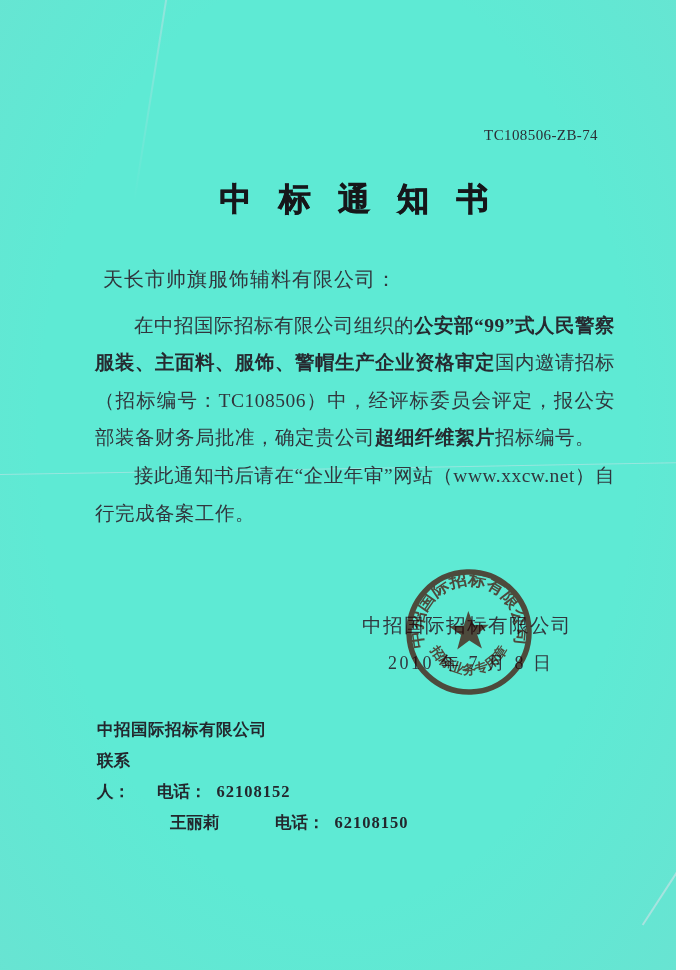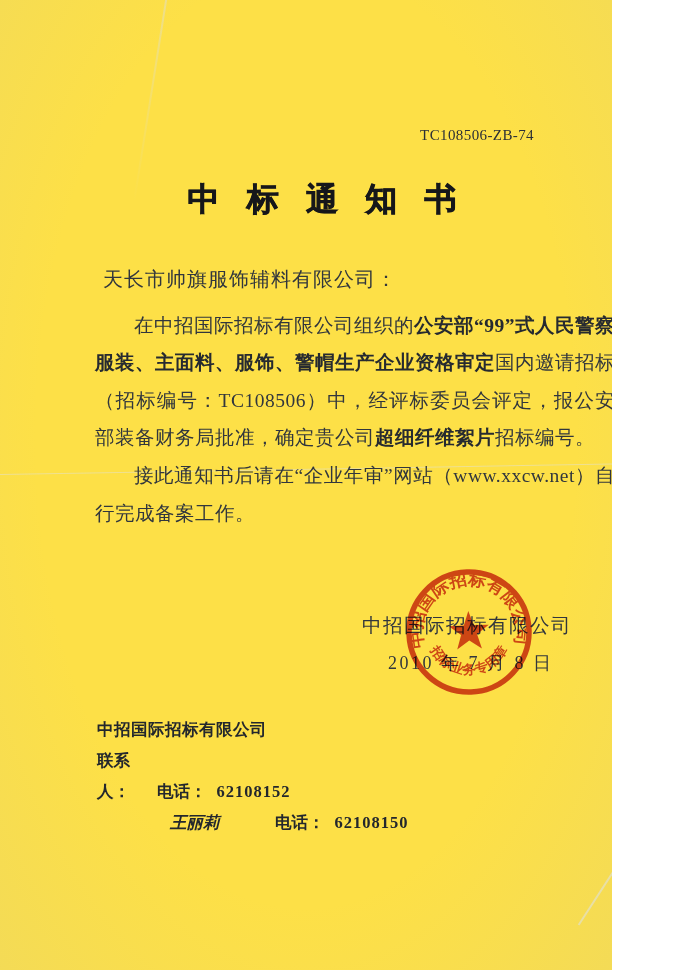--- a/index.html
+++ b/index.html
@@ -1,18 +1,18 @@
 <!DOCTYPE html>
 <html><head>
 <meta charset="utf-8">
 <style>
   html,body { margin:0; padding:0; background:#ffffff; }
   .page {
-    position:relative; width:612px; height:970px;
-    background:#fde047; overflow:hidden;
+    position:relative; width:676px; height:970px;
+    background:#5eead4; overflow:hidden;
     font-family:"Liberation Serif", serif; color:#31363d;
   }
   .page::before {
     content:''; position:absolute; inset:0; pointer-events:none;
     background: radial-gradient(ellipse at 50% 45%, rgba(255,255,255,0) 62%, rgba(176,182,194,0.12) 100%);
   }
   .crease { position:absolute; pointer-events:none; }
   .crease-1 { left:150px; top:-12px; width:2px; height:215px; background:linear-gradient(#d9dee7, rgba(217,222,231,0)); opacity:.45; transform:rotate(9deg); }
   .crease-2 { left:-10px; top:468px; width:720px; height:1px; background:#dde2ea; opacity:.45; transform:rotate(-1deg); }
   .crease-3 { right:-18px; bottom:30px; width:2px; height:185px; background:#dde2ea; opacity:.55; transform:rotate(33deg); }
@@ -44,21 +44,21 @@
     opacity:.88; mix-blend-mode:multiply; transform:rotate(-2deg);
     pointer-events:none;
   }
   .seal text { font-family:"Liberation Serif", serif; font-weight:bold; }
 
   .footer { position:absolute; left:97px; top:714px; font-size:16.5px; line-height:31px; font-weight:bold; color:#23272d; }
   .f-company { letter-spacing:.5px; }
   .f-row { display:flex;align-items:flex-end; }
   .f-label { width:60px; }
   .f-name  { width:118px; }
-  .f-row-2 .f-name { text-indent:13px;font-style:italic; }
+  .f-row-2 .f-name { text-indent:13px; }
   .f-phone { margin-left:10px; letter-spacing:1px; }
 </style>
 </head>
 <body>
 
 <div class="page">
 
   <div class="crease crease-1"></div>
   <div class="crease crease-2"></div>
   <div class="crease crease-3"></div>

